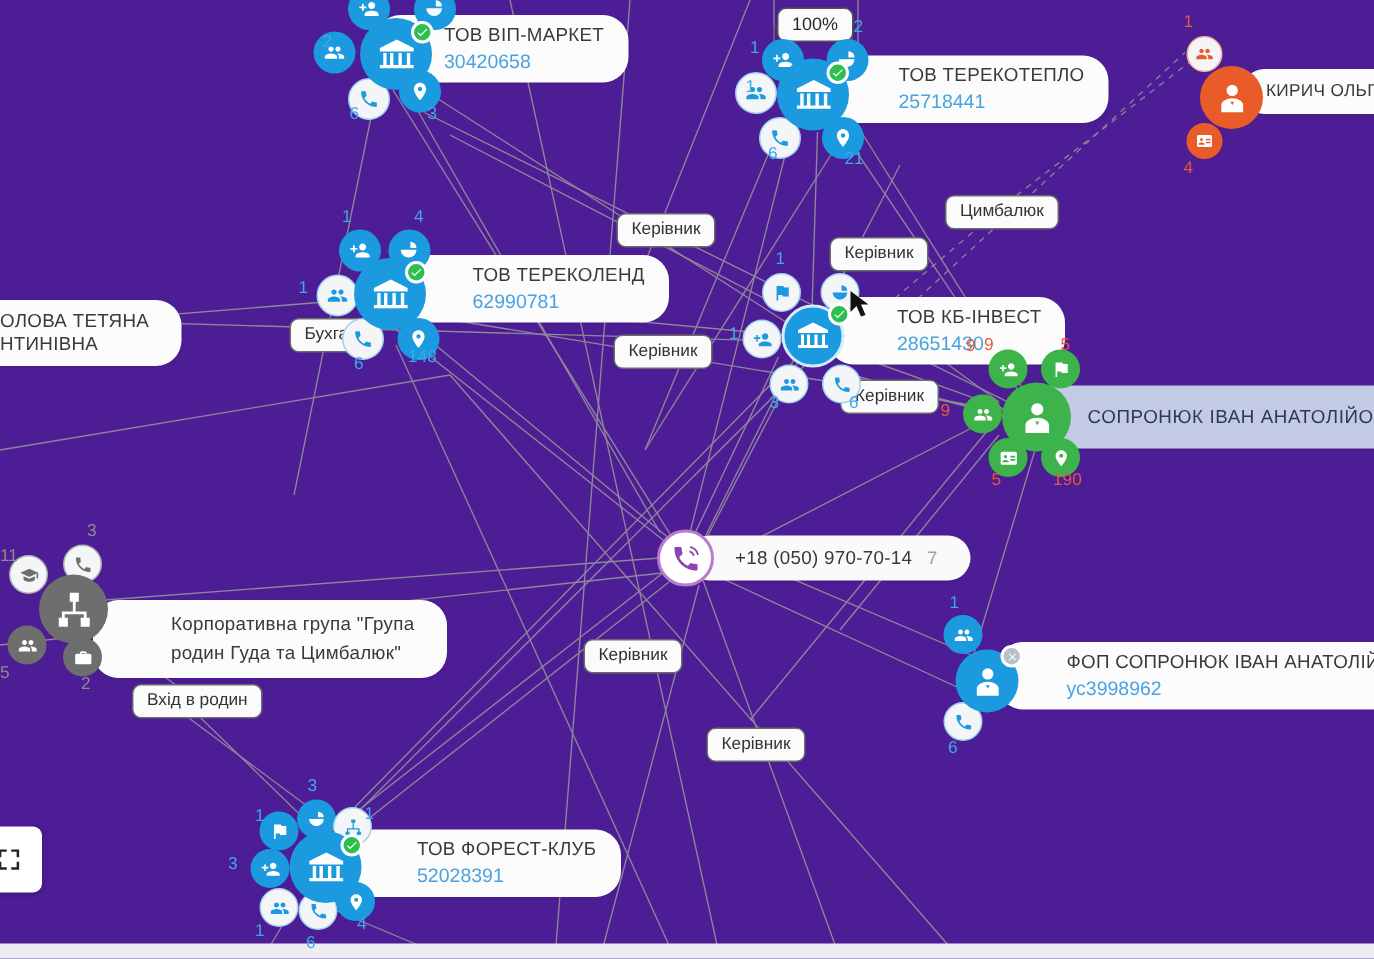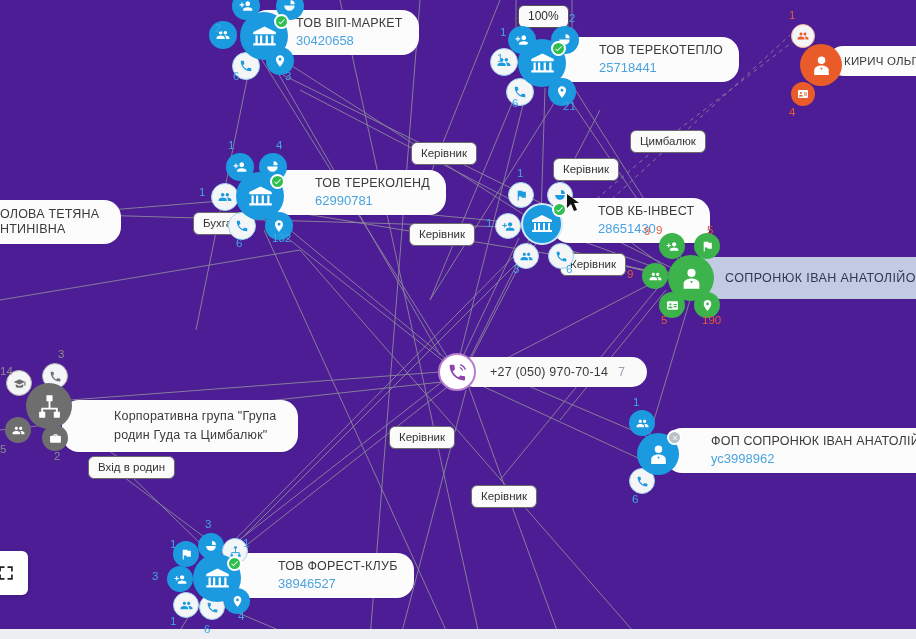--- a/index.html
+++ b/index.html
@@ -363,21 +363,21 @@
     </div>
     <div class="status-badge ok" style="left:270px; top:174px;">
       <svg width="9" height="9" viewBox="0 0 24 24" fill="#fff">
           <path d="M9 16.2 4.8 12l-1.4 1.4L9 19 21 7l-1.4-1.4z"></path>
         </svg>
     </div>
     <span class="sat-num" style="left:228px; top:139px; color:#3fa9e5;">1</span>
     <span class="sat-num" style="left:276px; top:139px; color:#3fa9e5;">4</span>
     <span class="sat-num" style="left:199px; top:186px; color:#3fa9e5;">1</span>
     <span class="sat-num" style="left:236px; top:237px; color:#3fa9e5;">6</span>
-    <span class="sat-num" style="left:272px; top:232px; color:#3fa9e5;">132</span>
+    <span class="sat-num" style="left:272px; top:232px; color:#3fa9e5;">148</span>
   </div>
 
   <div class="node">
     <div class="label-pill" style="left:552px; top:198px; background:#fcfcfc;">
       <span class="pill-title">ТОВ КБ-ІНВЕСТ</span>
       <span class="pill-sub">28651430</span>
     </div>
     <div class="sat outline" style="left:508px; top:182px; width:26px; height:26px; border:1.5px solid #9fd2ef;">
       <svg width="13" height="13" viewBox="0 0 24 24" fill="#1c9ae0">
           <path d="M5 3v18h2v-7h5l.5 2H20V5h-6l-.5-2H5z"></path>
@@ -550,30 +550,30 @@
         </svg>
     </div>
     <div class="main-circle" style="left:26px; top:383px; width:46px; height:46px; background:#6e6e6e;">
       <svg width="25" height="25" viewBox="0 0 24 24" fill="#fff">
           <path d="M10 2h4v4h-4zM3 18h4v4H3zm14 0h4v4h-4zM12 6v4M5 18v-4h14v4M12 10v4" stroke="#fff" stroke-width="1.8" fill="none"></path>
           <rect x="9.5" y="2.5" width="5" height="4" fill="#fff"></rect>
           <rect x="2.5" y="17.5" width="5" height="4" fill="#fff"></rect>
           <rect x="16.5" y="17.5" width="5" height="4" fill="#fff"></rect>
         </svg>
     </div>
-    <span class="sat-num" style="left:0px; top:365px; color:#8d8d8d;">14</span>
+    <span class="sat-num" style="left:0px; top:365px; color:#8d8d8d;">11</span>
     <span class="sat-num" style="left:58px; top:348px; color:#8d8d8d;">3</span>
     <span class="sat-num" style="left:0px; top:443px; color:#8d8d8d;">5</span>
     <span class="sat-num" style="left:54px; top:450px; color:#8d8d8d;">2</span>
   </div>
 
   <div class="node">
     <div class="label-pill" style="left:232px; top:553px;">
       <span class="pill-title">ТОВ ФОРЕСТ-КЛУБ</span>
-      <span class="pill-sub">38946527</span>
+      <span class="pill-sub">52028391</span>
     </div>
     <div class="sat" style="left:198px; top:533px; width:26px; height:26px; background:#1c9ae0;">
       <svg width="13" height="13" viewBox="0 0 24 24" fill="#fff">
           <path d="M11 2v9H2a9 9 0 0 0 9 9 9 9 0 0 0 9-9h-9V2z"></path>
           <path d="M13 2v7h7a7 7 0 0 0-7-7z"></path>
         </svg>
     </div>
     <div class="sat" style="left:173px; top:541px; width:26px; height:26px; background:#1c9ae0;">
       <svg width="13" height="13" viewBox="0 0 24 24" fill="#fff">
           <path d="M5 3v18h2v-7h5l.5 2H20V5h-6l-.5-2H5z"></path>
@@ -621,21 +621,21 @@
     <span class="sat-num" style="left:170px; top:538px; color:#3fa9e5;">1</span>
     <span class="sat-num" style="left:243px; top:537px; color:#3fa9e5;">1</span>
     <span class="sat-num" style="left:152px; top:570px; color:#3fa9e5;">3</span>
     <span class="sat-num" style="left:170px; top:615px; color:#3fa9e5;">1</span>
     <span class="sat-num" style="left:204px; top:623px; color:#3fa9e5;">6</span>
     <span class="sat-num" style="left:238px; top:610px; color:#3fa9e5;">4</span>
   </div>
 
   <div class="node">
     <div class="label-pill pill-inline" style="left:458px; top:357px; height:30px; padding-left:32px; padding-right:22px; background:#fafafa;">
-      <span class="pill-title" style="font-size:12.5px; color:#3a3a3a;">+27 (050) 970-70-14</span>
+      <span class="pill-title" style="font-size:12.5px; color:#3a3a3a;">+18 (050) 970-70-14</span>
       <span class="pill-count">7</span>
     </div>
     <div class="main-circle" style="left:438px; top:353px; width:38px; height:38px; background:#fff; border:2px solid #b87ccd;">
       <svg width="21" height="21" viewBox="0 0 24 24" fill="#8e44ad">
           <path d="M6.6 10.8c1.4 2.8 3.8 5.1 6.6 6.6l1.8-1.8c.3-.3.7-.4 1-.2 1.1.4 2.3.6 3.6.6.6 0 1 .4 1 1V20c0 .6-.4 1-1 1C10.6 21 3 13.4 3 4c0-.6.4-1 1-1h3.5c.6 0 1 .4 1 1 0 1.2.2 2.4.6 3.6.1.3 0 .7-.2 1l-2.3 2.2z"></path>
           <path d="M15.5 3.2a8 8 0 0 1 5.3 5.3" stroke="#8e44ad" stroke-width="1.4" fill="none" stroke-linecap="round"></path>
           <path d="M15 6.6a4.6 4.6 0 0 1 2.6 2.6" stroke="#8e44ad" stroke-width="1.4" fill="none" stroke-linecap="round"></path>
         </svg>
     </div>
   </div>

